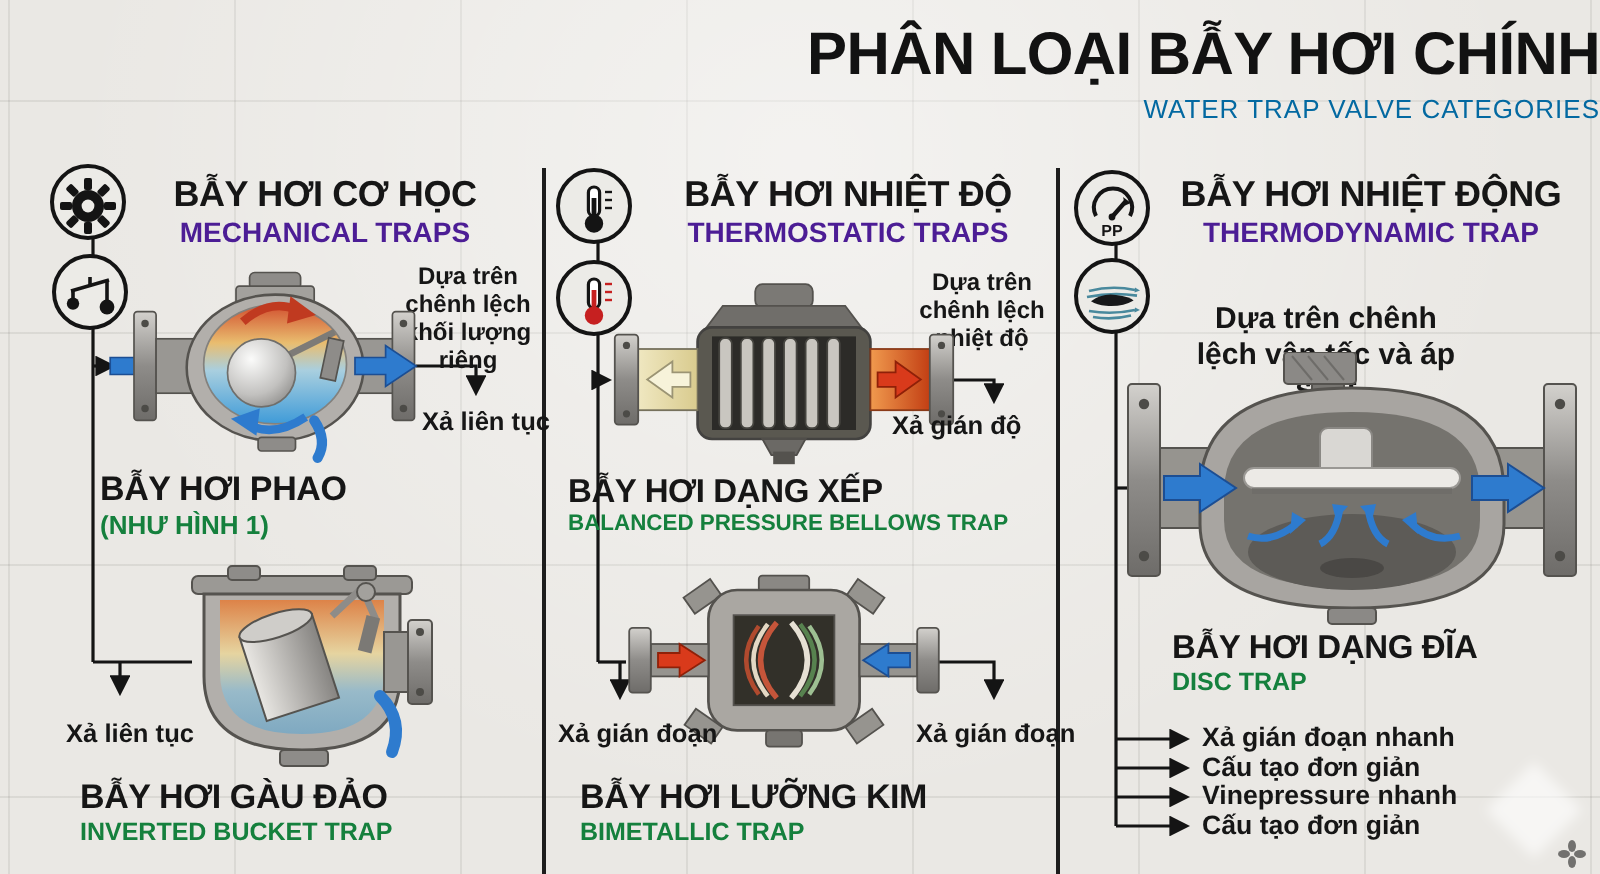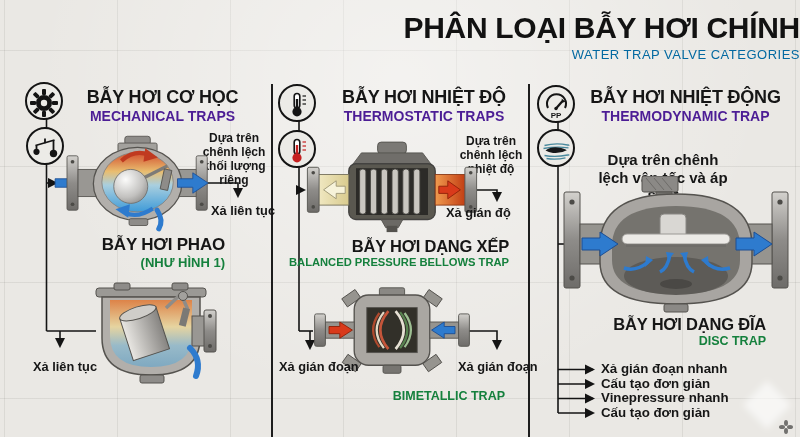--- a/index.html
+++ b/index.html
@@ -17,21 +17,21 @@
   .title-block{position:absolute;left:0;top:11px;width:800px;text-align:right}
   .ttl{font-size:30px;font-weight:bold;letter-spacing:-.3px;line-height:34px;color:#121212}
   .stl{font-size:13px;font-weight:500;letter-spacing:.5px;margin-top:2px;color:#0369a1}
   .divider{position:absolute;top:84px;bottom:0;width:2px;background:#1d1d1d}
   .colhead{position:absolute;text-align:center}
   .colhead .h1{font-size:18px;font-weight:bold;white-space:nowrap;letter-spacing:-.2px}
   .colhead .h2{font-size:14px;font-weight:700;white-space:nowrap;color:#4c1d95}
   .icoc{position:absolute;width:38px;height:38px;border:2.2px solid #141414;border-radius:50%;
     background:#ecebe7;display:flex;align-items:flex-end;justify-content:center}
   .principle{position:absolute;font-size:12px;font-weight:bold;text-align:center;line-height:1.18}
-  .traplabel{position:absolute;text-align:right}
+  .traplabel{position:absolute;text-align:left}
   .traplabel .n{font-size:17px;font-weight:bold;white-space:nowrap;letter-spacing:-.2px}
   .traplabel .s{font-size:12.5px;font-weight:600;white-space:nowrap;color:#15803d}
   .dis{position:absolute;font-size:12.8px;font-weight:bold;white-space:nowrap}
   .features{position:absolute;left:601px;top:362px}
   .features div{font-size:13.3px;font-weight:bold;line-height:14.5px;white-space:nowrap}
   .wm{position:absolute;left:750px;top:388px;width:34px;height:34px;
     background:rgba(255,255,255,.6);transform:rotate(45deg);filter:blur(3px);pointer-events:none}
   svg{display:block}
 </style>
 </head>
@@ -190,20 +190,24 @@
     </g>
     <rect x="108" y="36" width="14" height="30" fill="#999793" stroke="#55534f"></rect>
     <rect x="120" y="30" width="12" height="42" rx="2" fill="url(#bk-metal)" stroke="#55534f"></rect>
     <circle cx="126" cy="36" r="2" fill="#4c4b47"></circle>
       <circle cx="126" cy="66" r="2" fill="#4c4b47"></circle>
     <path d="M106,68 Q118,80 112,96" fill="none" stroke="#2e7bce" stroke-width="6" stroke-linecap="round"></path>
     <rect x="56" y="95" width="24" height="8" rx="2" fill="#8e8c89" stroke="#55534f"></rect>
   </svg>
 
   <div class="dis" style="left:33px;top:359px">Xả liên tục</div>
+  <div class="traplabel" style="left:40px;top:389px;width:215px">
+    <div class="n">BẪY HƠI GÀU ĐẢO</div>
+    <div class="s">INVERTED BUCKET TRAP</div>
+  </div>
 
   <div class="icoc" style="left:278px;top:84px">
     <svg width="30" height="30" viewBox="0 0 30 30">
       <rect x="12.2" y="3.5" width="5.6" height="14.5" rx="2.8" fill="#ffffff" stroke="#141414" stroke-width="1.6"></rect>
       <rect x="13.8" y="9" width="2.4" height="8.5" fill="#141414"></rect>
       <circle cx="15" cy="21.8" r="4.6" fill="#141414"></circle>
       <g stroke="#141414" stroke-width="1.2">
           <path d="M20.5,6 H24"></path>
           <path d="M20.5,10 H24"></path>
           <path d="M20.5,14 H24"></path>
@@ -306,20 +310,21 @@
     <rect x="14" y="29" width="12" height="36" rx="2" fill="url(#bm-metal)" stroke="#55534f"></rect>
     <rect x="142" y="38" width="32" height="18" fill="#96948f" stroke="#54524e"></rect>
     <polygon points="170,43 158,43 158,38 144,47 158,56 158,51 170,51" fill="#2e7bce" stroke="#1c4e93"></polygon>
     <rect x="174" y="29" width="12" height="36" rx="2" fill="url(#bm-metal)" stroke="#55534f"></rect>
     <rect x="90" y="86" width="20" height="9" rx="2" fill="#777571" stroke="#54524e"></rect>
   </svg>
 
   <div class="dis" style="left:279px;top:359px">Xả gián đoạn</div>
   <div class="dis" style="left:458px;top:359px">Xả gián đoạn</div>
   <div class="traplabel" style="left:290px;top:389px;width:215px">
+    <div class="n">BẪY HƠI LƯỠNG KIM</div>
     <div class="s">BIMETALLIC TRAP</div>
   </div>
 
   <div class="icoc" style="left:537px;top:85px">
     <svg width="30" height="30" viewBox="0 0 30 30">
       <path d="M7,17 A9.5,9.5 0 1 1 24,17" fill="none" stroke="#141414" stroke-width="2"></path>
       <path d="M15,17.5 L22,9.5" stroke="#141414" stroke-width="2.2"></path>
       <polygon points="20.5,7.5 24.5,10.5 21.5,11.8" fill="#141414"></polygon>
       <circle cx="15" cy="17.5" r="1.7" fill="#141414"></circle>
       <text x="15" y="27" text-anchor="middle" font-size="8" font-weight="bold" fill="#141414">PP</text>

